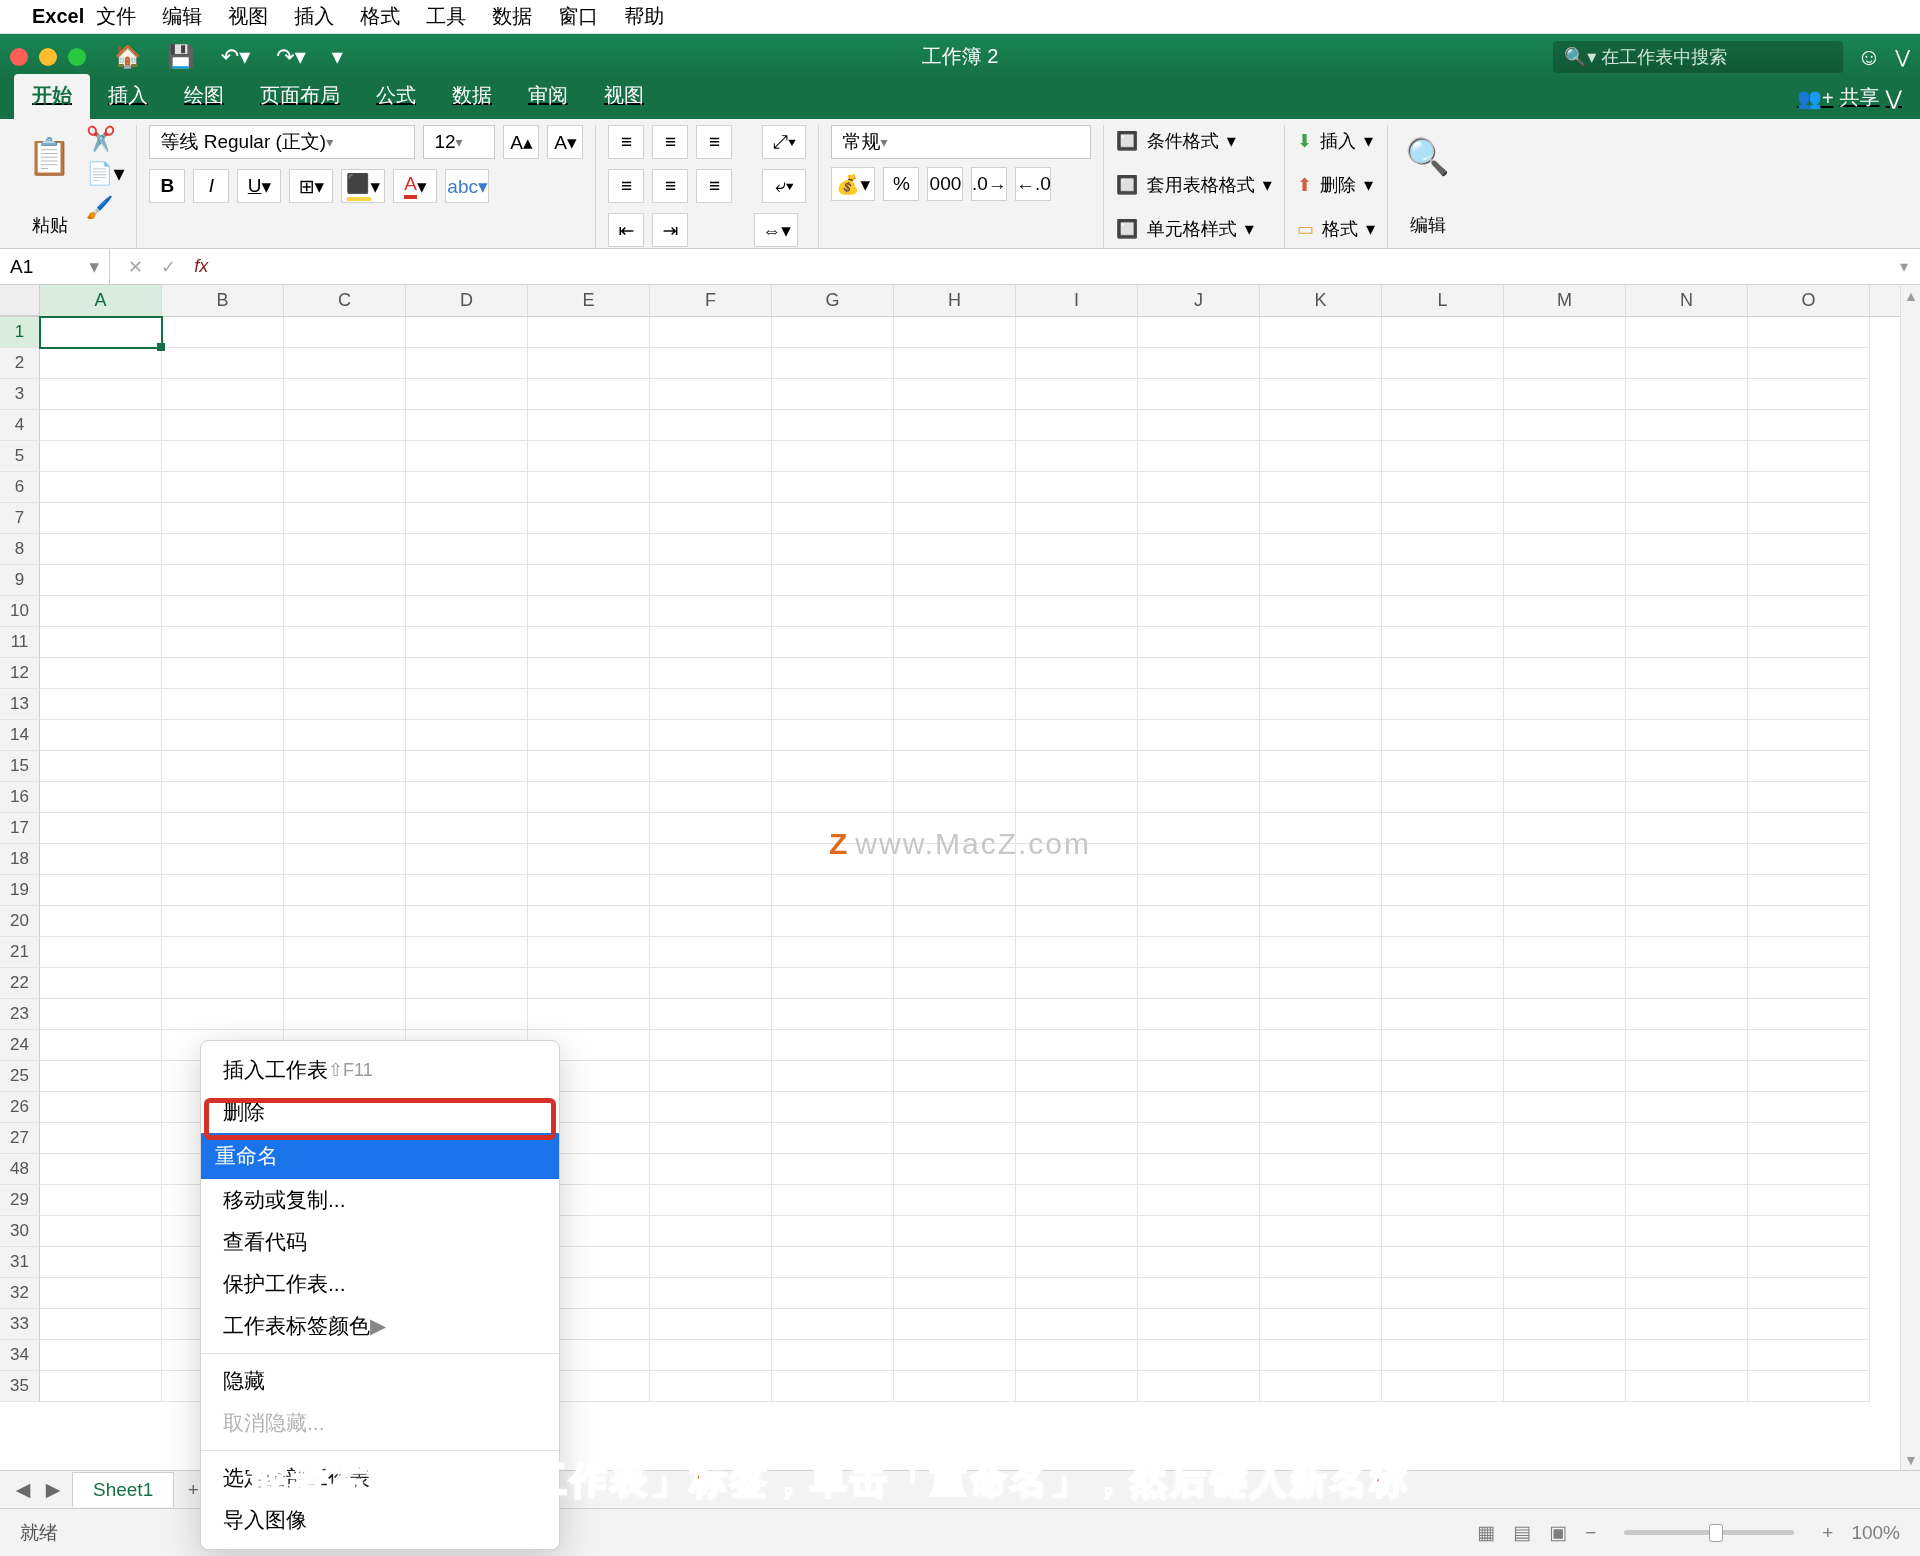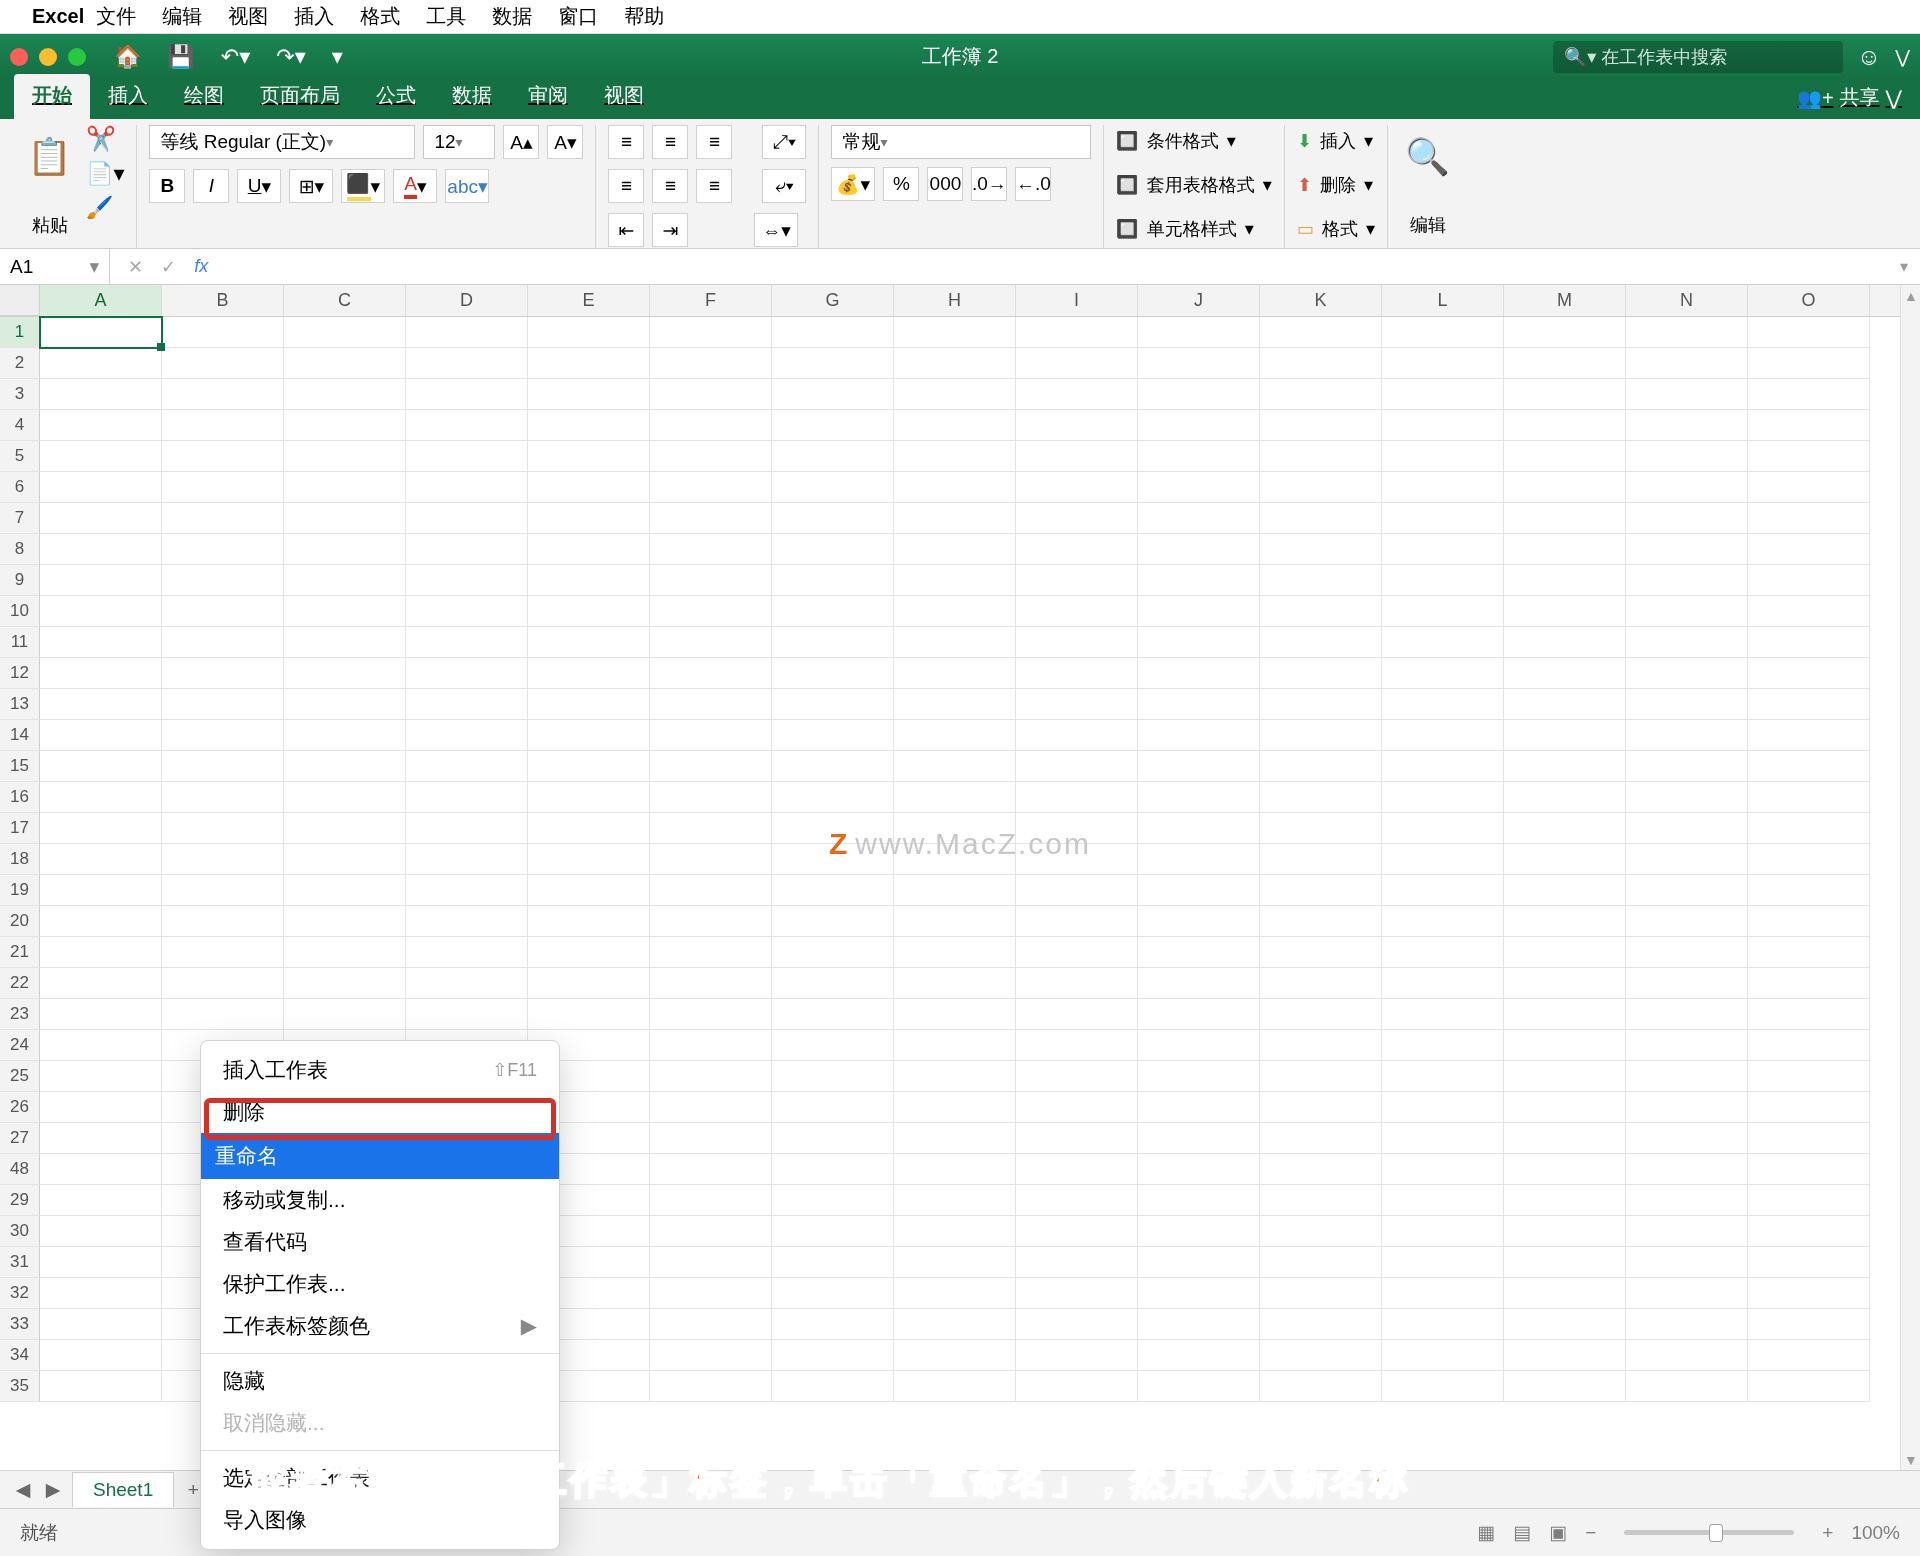--- a/index.html
+++ b/index.html
@@ -38,21 +38,21 @@
     .rrow { display: flex; gap: 8px; align-items: center; }
     .sel { background: #fff; border: 1px solid #c8c8c8; height: 34px; display: flex; align-items: center; padding: 0 10px; font-size: 19px; }
     .sq { width: 36px; height: 34px; border: 1px solid #d0d0d0; background: #fff; display: flex; align-items: center; justify-content: center; font-size: 19px; }
     .sq.mini { width: 44px; }
     .cells-item { display: flex; align-items: center; gap:8px; font-size: 18px; height: 32px; }
 
     
     .fbar { height: 36px; display: flex; align-items: center; border-bottom: 1px solid #cfcfcf; background: #fff; }
     .namebox { width: 110px; border-right: 1px solid #cfcfcf; height: 100%; display: flex; align-items: center; padding: 0 10px; font-size: 19px; justify-content: space-between; }
     .fbar .fx-icons { display: flex; align-items: center; gap: 18px; padding: 0 18px; color: #a9a9a9; font-size: 18px; }
-    .fbar .fxsym { font-style: italic; color: #3b82f6; }
+    .fbar .fxsym { font-style: italic; color: #7f1d1d; }
     .fbar input { flex: 1; border: none; outline: none; font-size: 19px; padding: 0 8px; }
 
     
     .grid-wrap { position: relative; }
     .colheads { display: flex; height: 32px; border-bottom: 1px solid #cfcfcf; background: #f3f3f3; }
     .corner { width: 40px; background: #eee; border-right: 1px solid #cfcfcf; border-bottom: 1px solid #cfcfcf; }
     .colhead { width: 122px; border-right: 1px solid #dcdcdc; display: flex; align-items: center; justify-content: center; font-size: 18px; color: #555; }
     .colhead.active { background: #d9ecdd; color: #0d6b3b; }
     .rows { }
     .row { display: flex; height: 31px; }
@@ -60,21 +60,21 @@
     .rowhead.active { background: #d9ecdd; color: #0d6b3b; }
     .cell { width: 122px; border-right: 1px solid #e4e4e4; border-bottom: 1px solid #e4e4e4; }
     .cell.selected { outline: 2.5px solid #147044; outline-offset: -1px; position: relative; }
     .cell.selected::after { content: ""; position: absolute; right: -4px; bottom: -4px; width: 8px; height: 8px; background: #147044; }
 
     .watermark { position: absolute; left: 50%; top: 50%; transform: translate(-50%, -50%); font-size: 30px; color: #c7c7c7; letter-spacing: 2px; user-select: none; font-weight: 500; }
     .watermark .z { color: #e36a1b; font-weight: 700; margin-right: 6px; }
 
     
     .ctx { position: absolute; left: 200px; top: 1040px; width: 360px; background: #fff; border: 1px solid #d2d2d2; border-radius: 8px; box-shadow: 0 10px 36px rgba(0,0,0,.18); padding: 8px 0; font-size: 21px; z-index: 50; }
-    .ctx .mi { padding: 7px 22px; display: flex; justify-content: space-between; align-items: center; cursor: pointer; }
+    .ctx .mi { padding: 7px 22px; display: flex; justify-content: flex-start; align-items: center; cursor: pointer; }
     .ctx .mi .sc { color: #999; font-size: 18px; }
     .ctx .mi.selected { background: #1a73e8; color: #fff; padding: 9px 14px; }
     .ctx .mi.disabled { color: #b4b4b4; }
     .ctx .sep { height: 1px; background: #e2e2e2; margin: 6px 0; }
     .ctx .highlight-box { position: absolute; left: 3px; top: 57px; right: 3px; height: 42px; border: 5px solid #d53126; border-radius: 6px; pointer-events: none; }
 
     
     .sheettabs { position: absolute; bottom: 48px; left: 0; right: 0; height: 38px; background: #f3f3f3; border-top: 1px solid #d0d0d0; display: flex; align-items: center; padding: 0 8px; font-size: 19px; }
     .navarrow { width: 30px; text-align: center; color: #6a6a6a; }
     .sheettab { background: #fff; border: 1px solid #cfcfcf; border-bottom: none; padding: 6px 20px; border-radius: 0 0 0 0; color: #157044; margin: 0 4px; }

